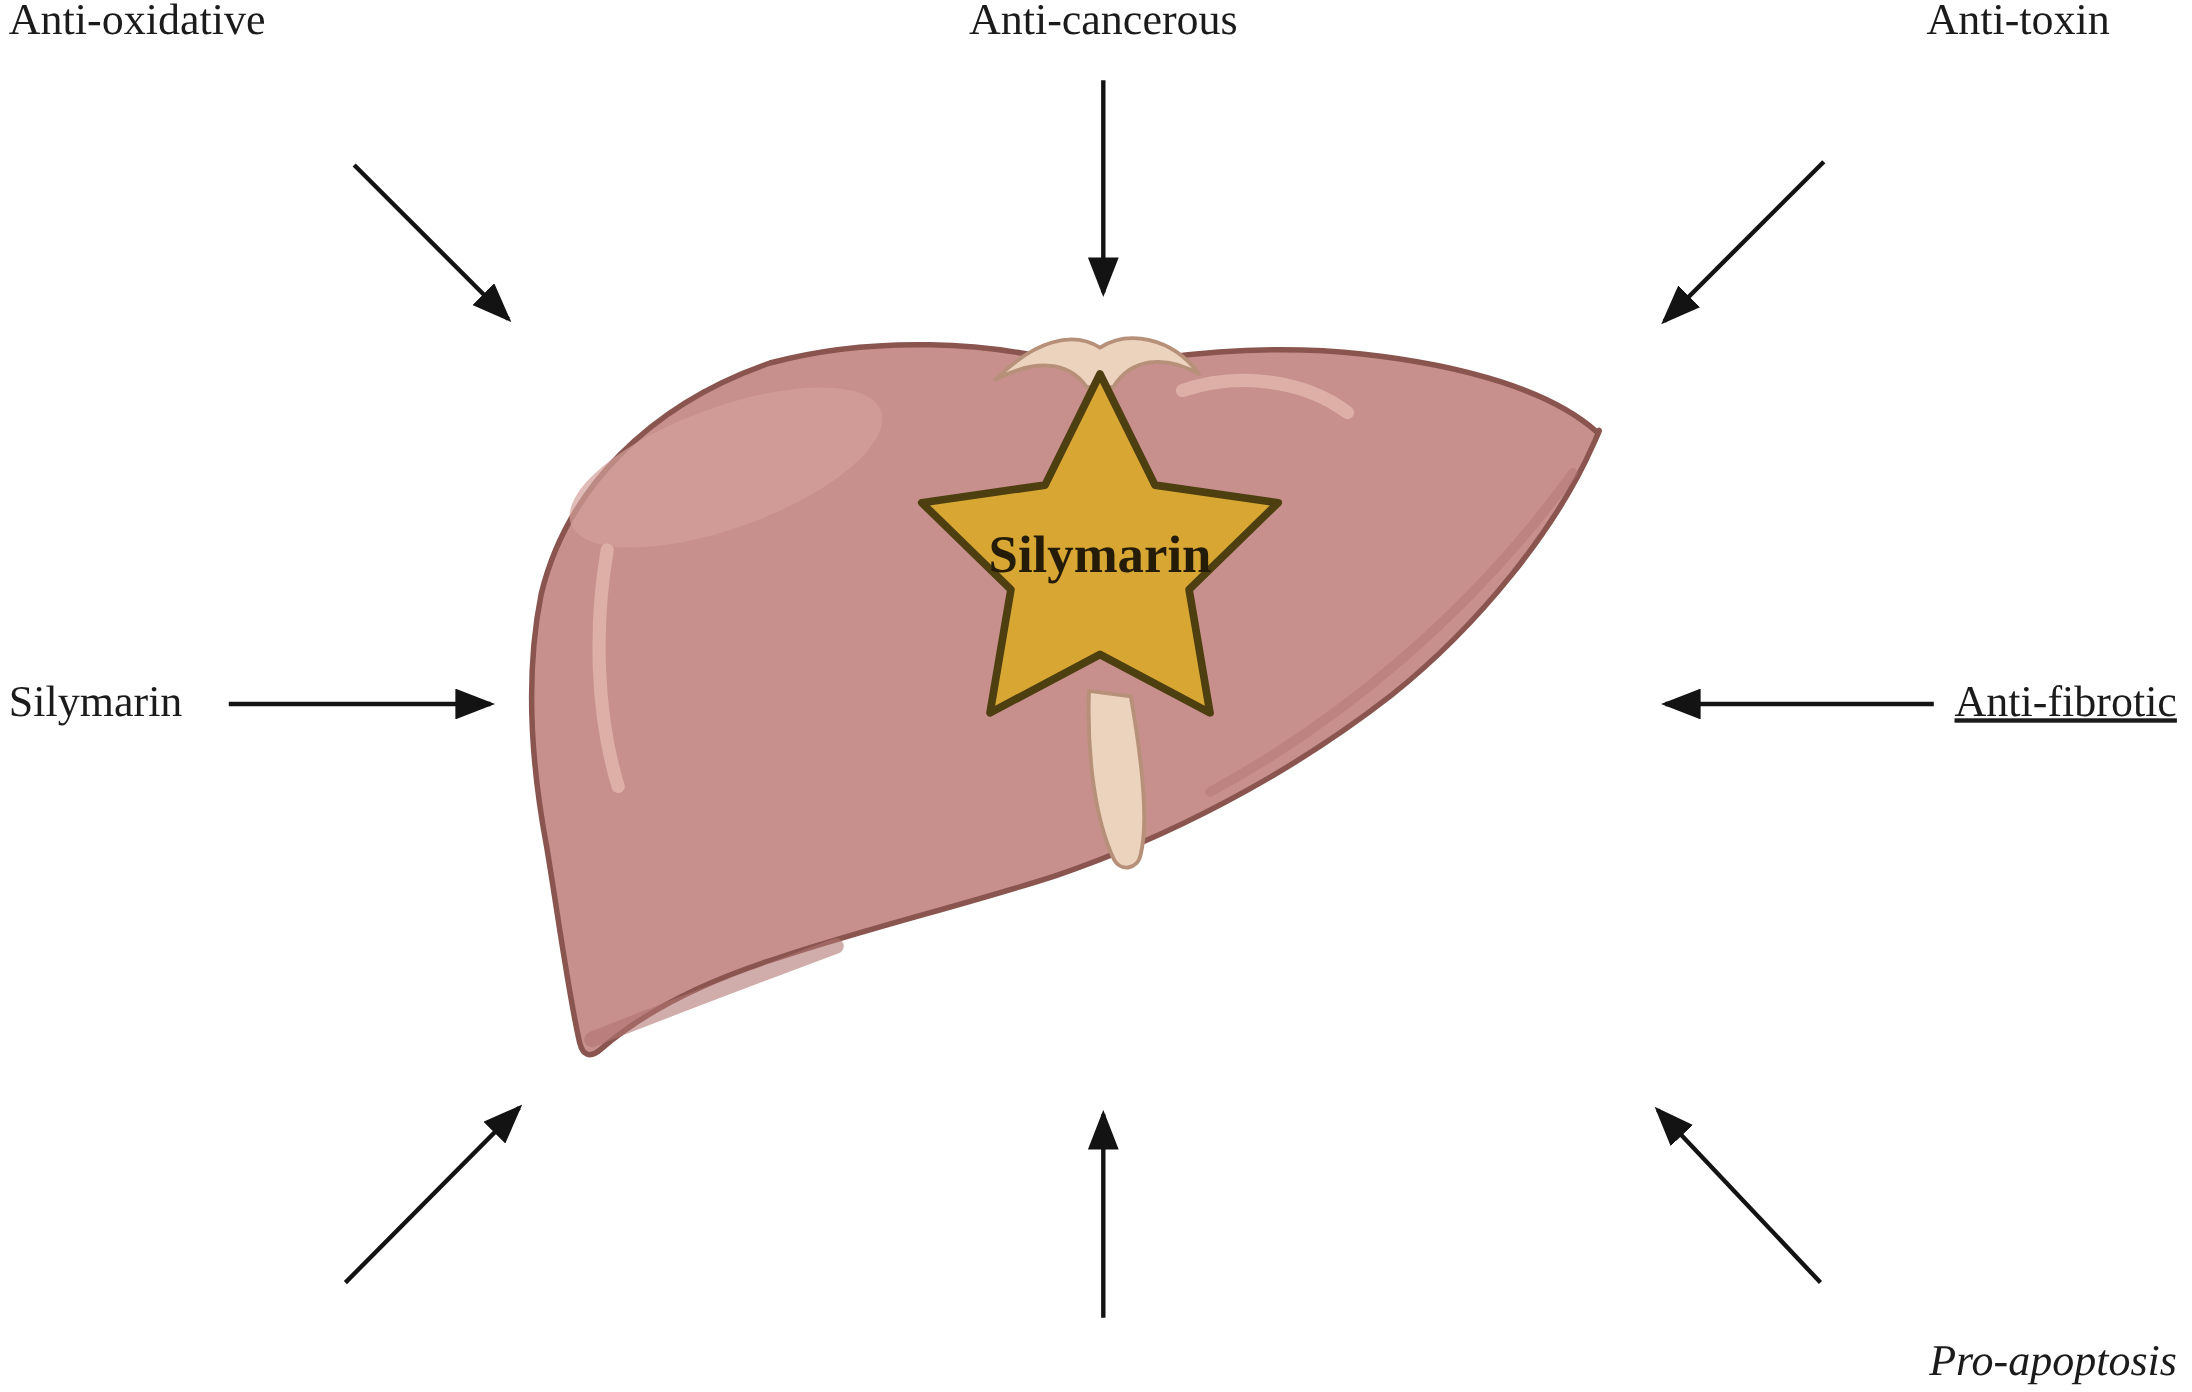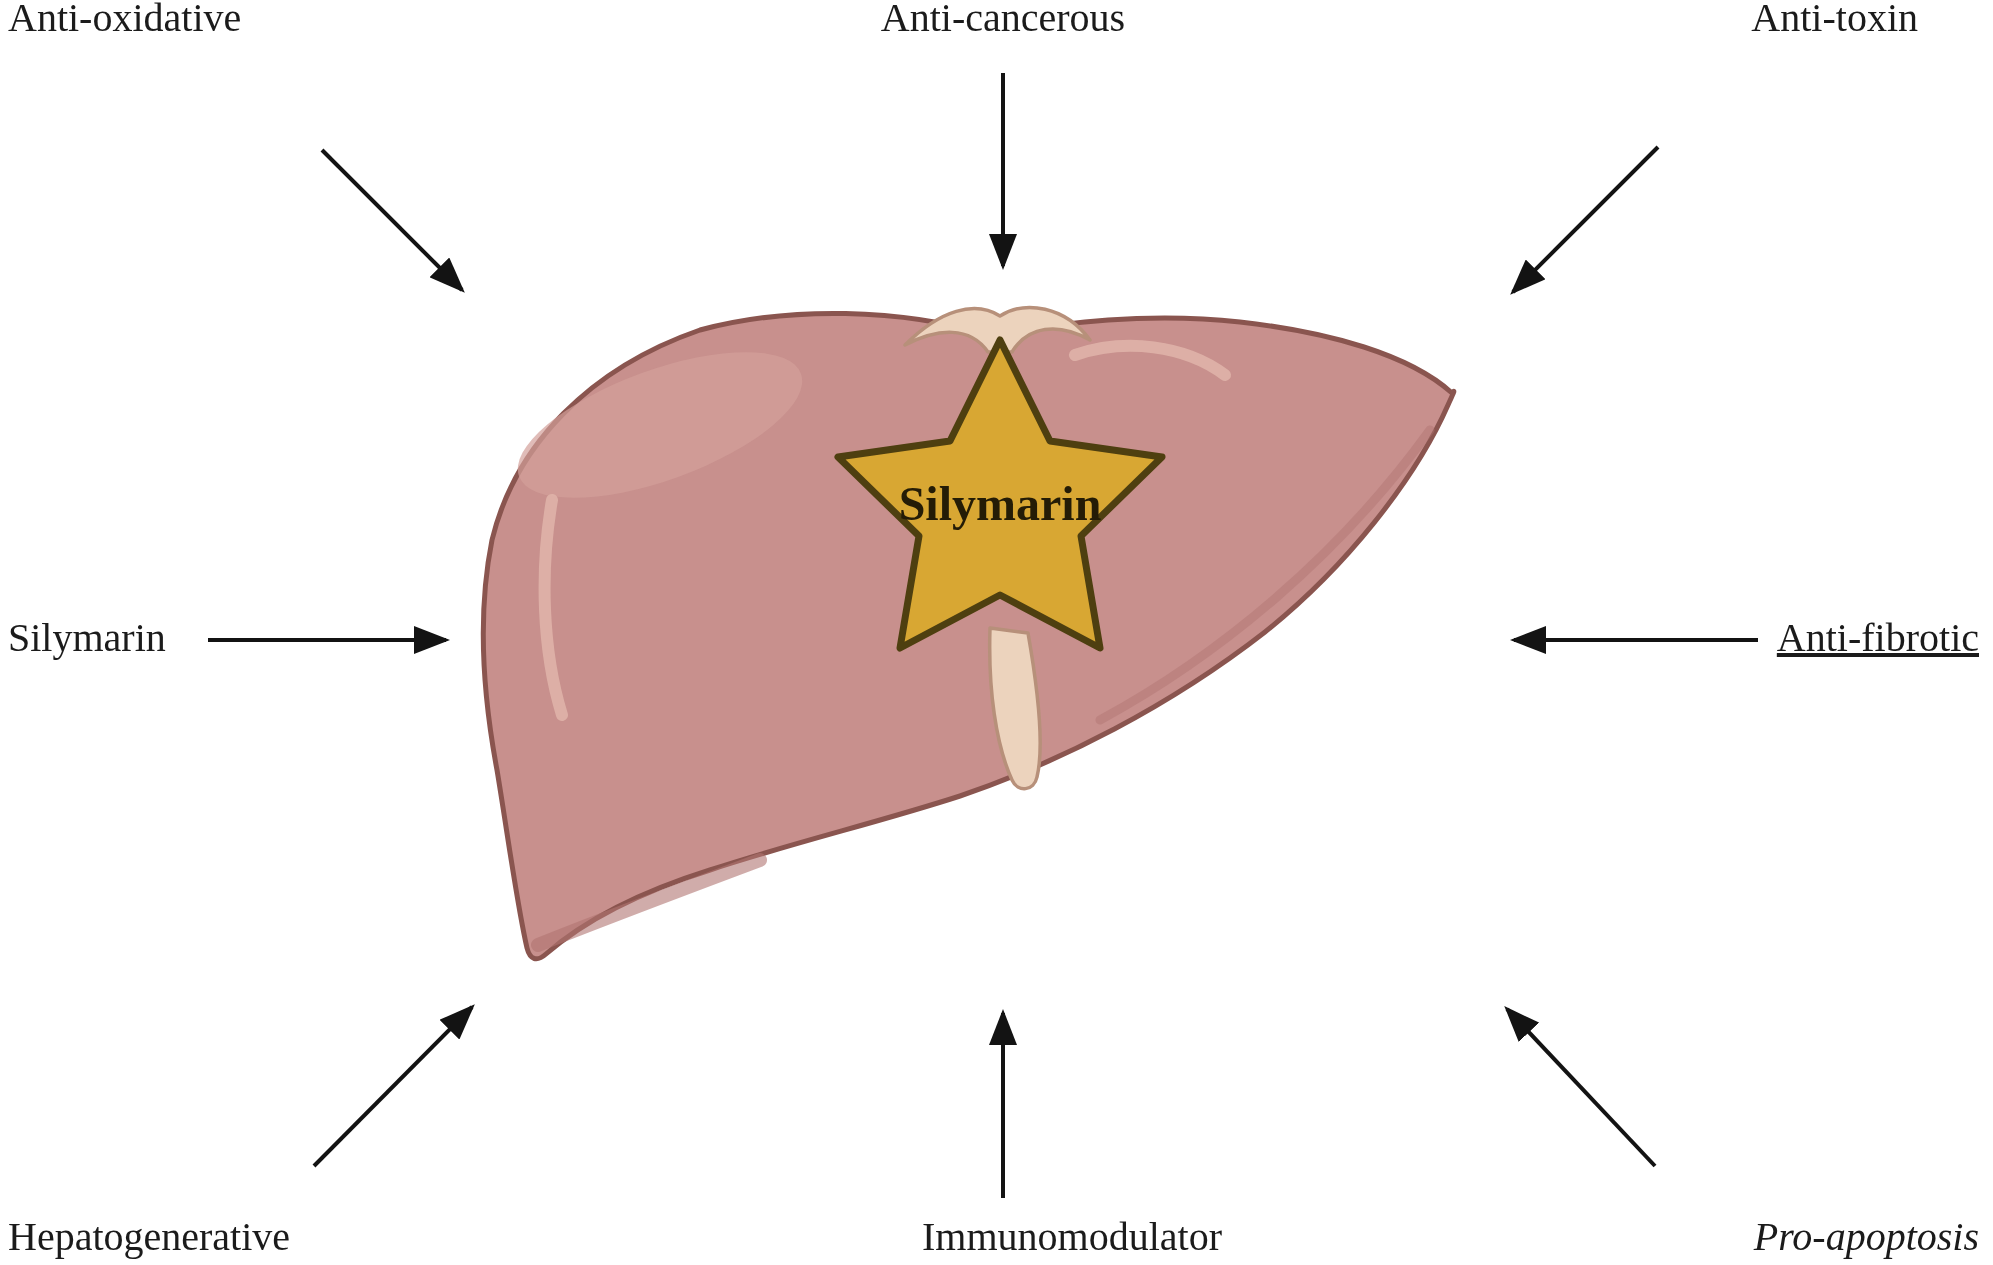--- a/index.html
+++ b/index.html
@@ -139,19 +139,17 @@
   <div class="label" style="left: 8px; top: -4px;">Anti-oxidative</div>
 
   <div class="label center-x" style="left: 1003px; top: -4px;">Anti-cancerous</div>
 
   <div class="label" style="right: 75px; top: -4px;">Anti-toxin</div>
 
   <div class="label" style="left: 8px; top: 616px;">Silymarin</div>
 
   <div class="label" style="right: 14px; top: 616px; text-decoration: underline;">Anti-fibrotic</div>
 
-  <div class="label" style="left: 8px; bottom: 6px;">Hepatogenerative</div>
 
-  <div class="label center-x" style="left: 1072px; bottom: 6px;">Immunomodulator</div>
 
   <div class="label" style="right: 14px; bottom: 6px; font-style: italic;">Pro-apoptosis</div>
 
 </div>
 
 </body></html>

